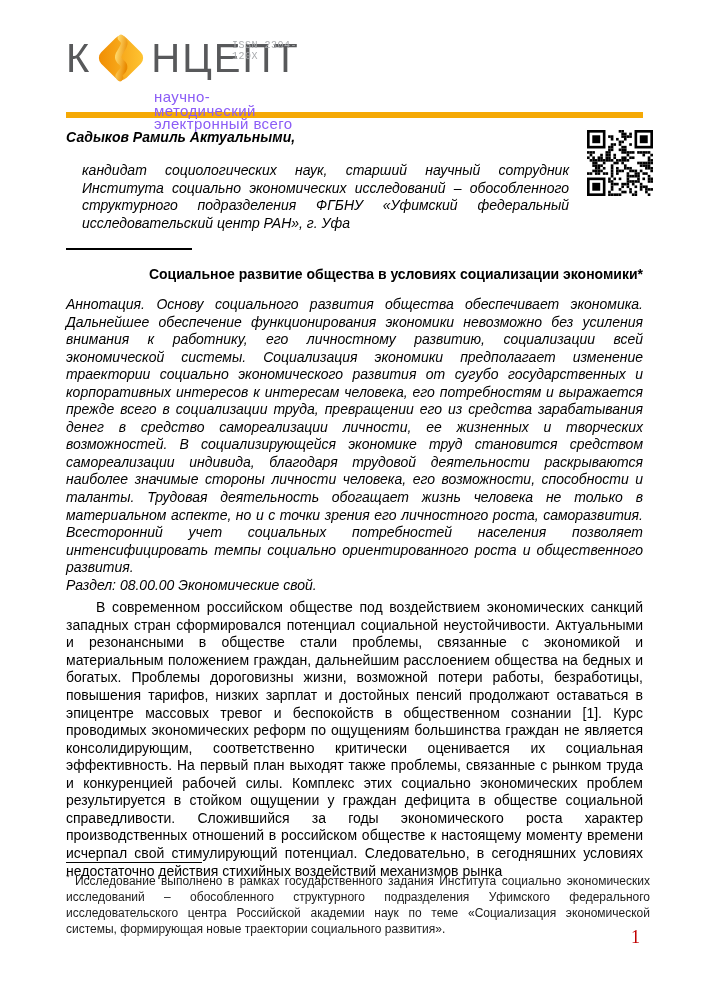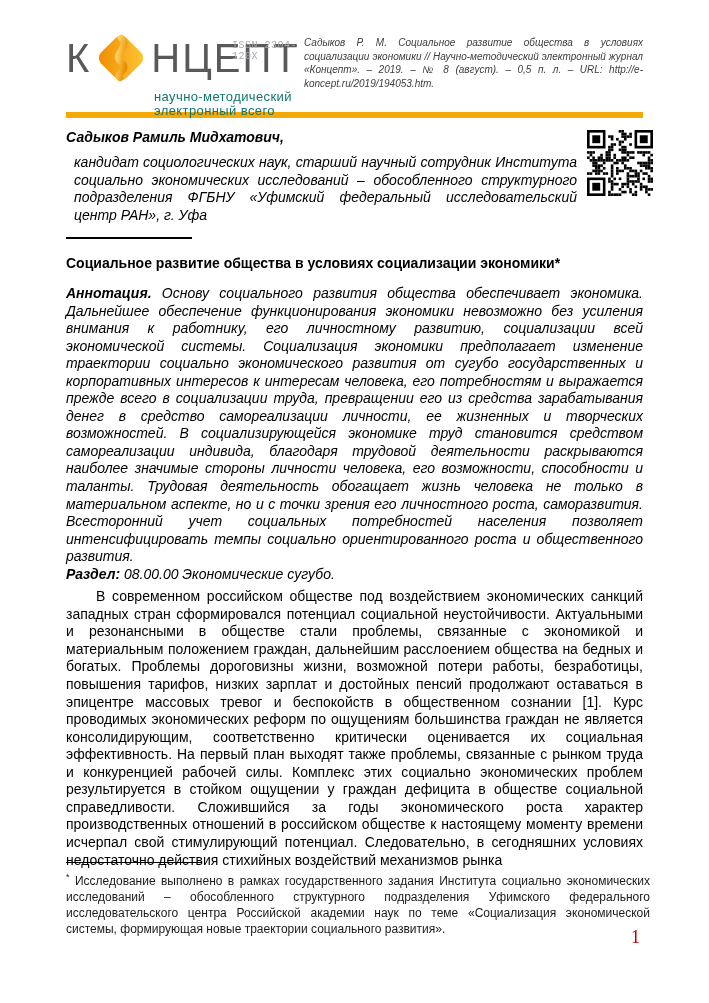--- a/index.html
+++ b/index.html
@@ -27,22 +27,22 @@
     font-size:10px;letter-spacing:.5px;color:#A7A9AC;font-family:Liberation Mono, monospace;
   }
   .logo-line{display:flex;align-items:center;height:60px;}
   .logo-k,.logo-rest{
     font-size:40px;font-weight:400;color:#58595B;
     letter-spacing:2px;line-height:1;
   }
   .diamond-wrap{width:58px;height:58px;margin:0 1px;flex:0 0 auto;}
   .logo-subtitle{
     margin:2px 0 0 88px;
-    font-size:13px;line-height:13.5px;
-    color:#0f766e;letter-spacing:.4px;
+    font-size:15px;line-height:13.5px;
+    color:#8b5cf6;letter-spacing:.4px;
   }
   .citation{
     margin-left:auto;
     width:372px;
     margin-top:8px;
     font-style:italic;
     font-size:10px;line-height:13.5px;
     text-align:justify;
     color:#3d3d3d;
   }
@@ -59,37 +59,37 @@
   .meta-udc{position:absolute;right:0;}
 
   
   .author{position:relative;margin:10px 66px 0 66px;min-height:92px;}
   .qr{position:absolute;right:-10px;top:2px;width:66px;height:66px;}
   .qr svg{width:66px;height:66px;display:block;}
   .author-name{
     margin:0;font-size:14px;font-weight:bold;font-style:italic;line-height:18px;
   }
   .author-affil{
-    margin:8px;font-size:14px;font-style:italic;line-height:17.5px;
+    margin:16px;font-size:14px;font-style:italic;line-height:17.5px;
     text-align:justify;padding-right:58px;
   }
 
   .short-rule{width:126px;border:0;border-top:2px solid #000;margin:13px 0 0 66px;}
 
   
   .title{
     margin:15px 66px 13px 66px;
-    font-size:14px;font-weight:bold;text-align:left;line-height:18px;
+    font-size:14px;font-weight:bold;text-align:right;line-height:18px;
   }
   .par{
     margin:0 66px;
     font-size:14px;line-height:17.55px;text-align:justify;
   }
   .ital{font-style:italic;}
-  .lead{font-weight:bold;font-style:italic;}
+  .lead{font-weight:normal;font-style:italic;}
   .body-par{
     margin-top:5px;
     text-indent:30px;
   }
 
   
   .footnote-block{position:absolute;left:66px;right:59px;top:862px;}
   .fn-rule{width:136px;border:0;border-top:1.5px solid #000;margin:0 0 6px 0;}
   .footnote{
     margin:0;font-size:12px;line-height:16px;text-align:justify;color:#1a1a1a;
@@ -127,21 +127,20 @@
             <path d="M29 9 C 40 17, 19 25, 29 33 C 39 41, 22 45, 28 49" stroke="url(#dg2)" stroke-width="6.5" fill="none" stroke-linecap="round"></path>
           </svg>
         </span>
         <span class="logo-rest">НЦЕПТ</span>
       </div>
       <div class="logo-subtitle">
         <div>научно-методический</div>
         <div>электронный всего</div>
       </div>
     </div>
-    <div class="citation">Садыков Р. М. Социальное развитие общества в условиях социализации экономики // Научно-методический электронный журнал «Концепт». – 2019. – № 8 (август). – 0,5 п. л. – URL: http://e-koncept.ru/2019/194053.htm.</div>
   </header>
 
   <div class="gold-line"></div>
   <div class="gold-line"></div>
 
   <section class="author">
     <span class="qr">
       <svg id="qr-svg" aria-hidden="true" viewBox="0 0 66 66">
           <rect x="31.68" y="0.00" width="2.64" height="2.64" fill="#000"></rect>
           <rect x="34.32" y="0.00" width="2.64" height="2.64" fill="#000"></rect>
@@ -346,32 +345,32 @@
           <rect x="2.64" y="2.64" width="13.200000000000001" height="13.200000000000001" fill="#fff"></rect>
           <rect x="5.28" y="5.28" width="7.92" height="7.92" fill="#000"></rect>
           <rect x="47.52" y="0" width="18.48" height="18.48" fill="#000"></rect>
           <rect x="50.160000000000004" y="2.64" width="13.200000000000001" height="13.200000000000001" fill="#fff"></rect>
           <rect x="52.800000000000004" y="5.28" width="7.92" height="7.92" fill="#000"></rect>
           <rect x="0" y="47.52" width="18.48" height="18.48" fill="#000"></rect>
           <rect x="2.64" y="50.160000000000004" width="13.200000000000001" height="13.200000000000001" fill="#fff"></rect>
           <rect x="5.28" y="52.800000000000004" width="7.92" height="7.92" fill="#000"></rect>
         </svg>
     </span>
-    <p class="author-name">Садыков Рамиль Мидхатович,</p>
+    <p class="author-name">Садыков Рамиль Актуальными,</p>
     <p class="author-affil">кандидат социологических наук, старший научный сотрудник Института социально экономических исследований – обособленного структурного подразделения ФГБНУ «Уфимский федеральный исследовательский центр РАН», г. Уфа</p>
   </section>
 
   <hr class="short-rule">
 
   <h1 class="title">Социальное развитие общества в условиях социализации экономики*</h1>
 
   <p class="par ital"><span class="lead">Аннотация.</span> <span>Основу социального развития общества обеспечивает экономика. Дальнейшее обеспечение функционирования экономики невозможно без усиления внимания к работнику, его личностному развитию, социализации всей экономической системы. Социализация экономики предполагает изменение траектории социально экономического развития от сугубо государственных и корпоративных интересов к интересам человека, его потребностям и выражается прежде всего в социализации труда, превращении его из средства зарабатывания денег в средство самореализации личности, ее жизненных и творческих возможностей. В социализирующейся экономике труд становится средством самореализации индивида, благодаря трудовой деятельности раскрываются наиболее значимые стороны личности человека, его возможности, способности и таланты. Трудовая деятельность обогащает жизнь человека не только в материальном аспекте, но и с точки зрения его личностного роста, саморазвития. Всесторонний учет социальных потребностей населения позволяет интенсифицировать темпы социально ориентированного роста и общественного развития.</span></p>
 
 
-  <p class="par ital"><span class="lead">Раздел:</span> <span>08.00.00 Экономические сугубо.</span></p>
+  <p class="par ital"><span class="lead">Раздел:</span> <span>08.00.00 Экономические свой.</span></p>
 
   <p class="par body-par">В современном российском обществе под воздействием экономических санкций западных стран сформировался потенциал социальной неустойчивости. Актуальными и резонансными в обществе стали проблемы, связанные с экономикой и материальным положением граждан, дальнейшим расслоением общества на бедных и богатых. Проблемы дороговизны жизни, возможной потери работы, безработицы, повышения тарифов, низких зарплат и достойных пенсий продолжают оставаться в эпицентре массовых тревог и беспокойств в общественном сознании [1]. Курс проводимых экономических реформ по ощущениям большинства граждан не является консолидирующим, соответственно критически оценивается их социальная эффективность. На первый план выходят также проблемы, связанные с рынком труда и конкуренцией рабочей силы. Комплекс этих социально экономических проблем результируется в стойком ощущении у граждан дефицита в обществе социальной справедливости. Сложившийся за годы экономического роста характер производственных отношений в российском обществе к настоящему моменту времени исчерпал свой стимулирующий потенциал. Следовательно, в сегодняшних условиях недостаточно действия стихийных воздействий механизмов рынка</p>
 
   <div class="footnote-block">
     <hr class="fn-rule">
     <p class="footnote"><sup>*</sup> <span>Исследование выполнено в рамках государственного задания Института социально экономических исследований – обособленного структурного подразделения Уфимского федерального исследовательского центра Российской академии наук по теме «Социализация экономической системы, формирующая новые траектории социального развития».</span></p>
   </div>
 
   <div class="page-num">1</div>
 

